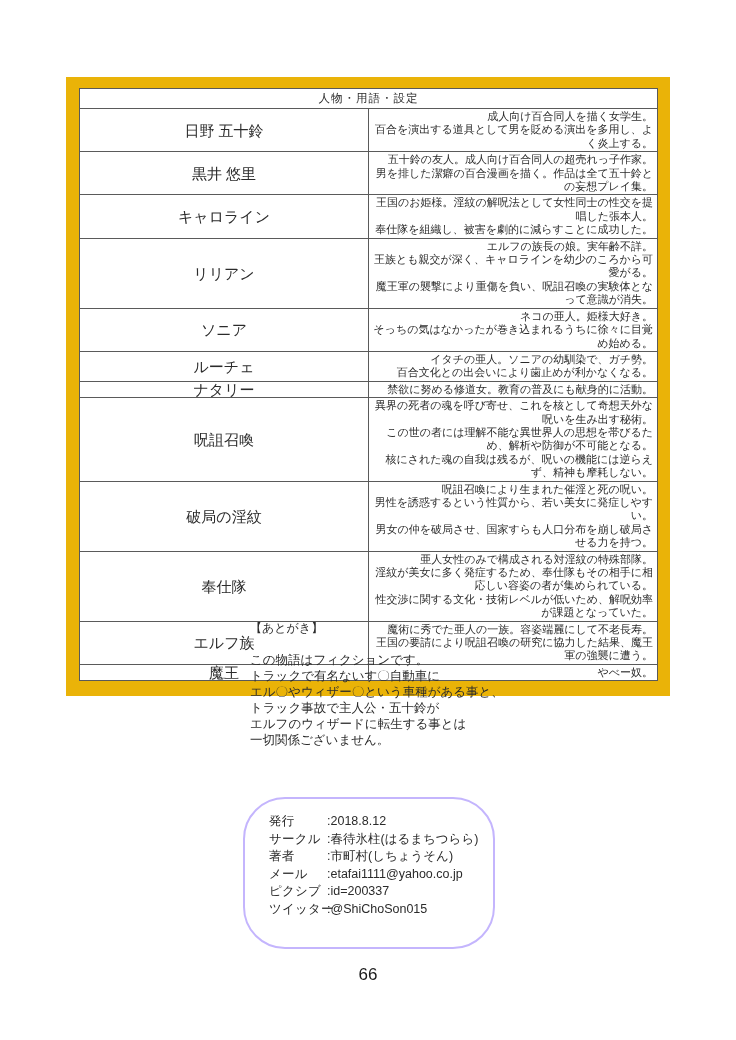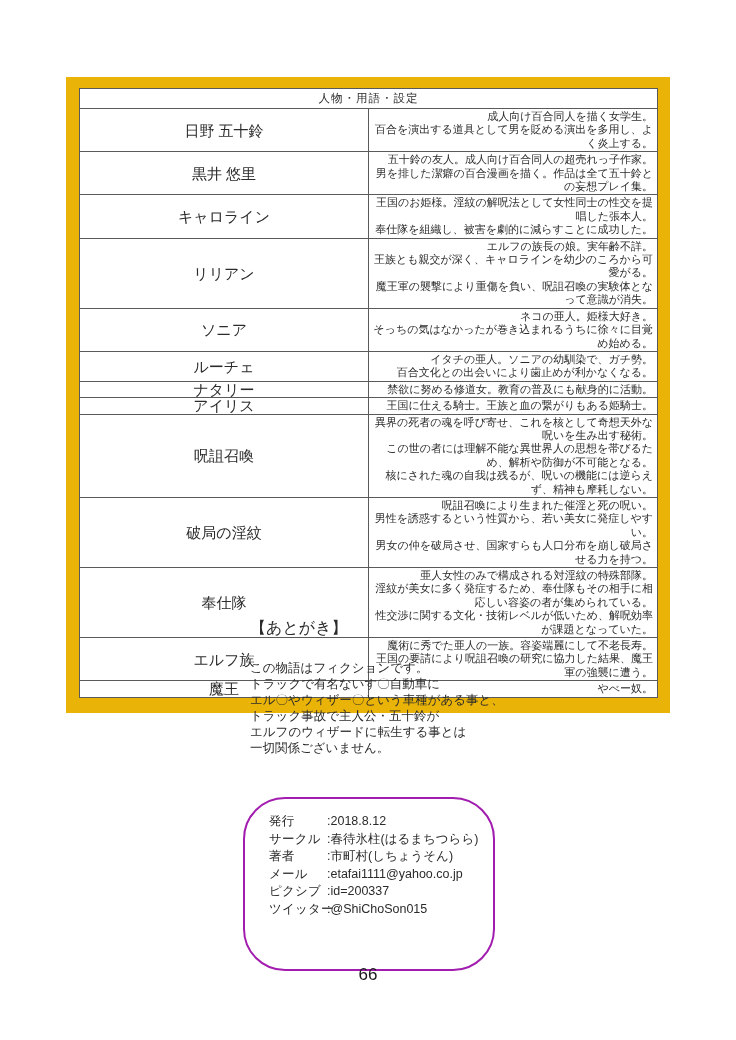--- a/index.html
+++ b/index.html
@@ -55,36 +55,36 @@
   tr.r28 { height: 28px; }
   tr.r14 { height: 14px; }
 
   
   .afterword {
     position: absolute;
     left: 250px; top: 620px;
     width: 330px;
   }
   .afterword-heading {
-    font-size: 16px;
+    font-size: 12px;
     line-height: 16px;
   }
   .afterword-body {
-    margin-top: 24px;
+    margin-top: 16px;
     font-size: 12.5px;
     line-height: 16px;
     white-space: pre-line;
   }
 
   
   .colophon {
     position: absolute;
     left: 243px; top: 797px;
-    width: 252px; height: 174px;
-    border: 2px solid #a21caf;
+    width: 252px; height: 152px;
+    border: 2px solid #c4b5fd;
     border-radius: 42px;
     padding: 14px 0 0 24px;
   }
   .colophon-line {
     display: flex;
     font-size: 12.5px;
     line-height: 17.5px;
     white-space: nowrap;
   }
   .colophon-label {
@@ -140,24 +140,20 @@
 そっちの気はなかったが巻き込まれるうちに徐々に目覚め始める。</td>
     </tr>
     <tr class="r28">
       <td class="term">ルーチェ</td>
       <td class="desc">イタチの亜人。ソニアの幼馴染で、ガチ勢。
 百合文化との出会いにより歯止めが利かなくなる。</td>
     </tr>
     <tr class="r14">
       <td class="term">ナタリー</td>
       <td class="desc">禁欲に努める修道女。教育の普及にも献身的に活動。</td>
-    </tr>
-    <tr class="r14">
-      <td class="term">アイリス</td>
-      <td class="desc">王国に仕える騎士。王族と血の繋がりもある姫騎士。</td>
     </tr>
     <tr class="r52">
       <td class="term">呪詛召喚</td>
       <td class="desc">異界の死者の魂を呼び寄せ、これを核として奇想天外な呪いを生み出す秘術。
 この世の者には理解不能な異世界人の思想を帯びるため、解析や防御が不可能となる。
 核にされた魂の自我は残るが、呪いの機能には逆らえず、精神も摩耗しない。</td>
     </tr>
     <tr class="r52">
       <td class="term">破局の淫紋</td>
       <td class="desc">呪詛召喚により生まれた催淫と死の呪い。

